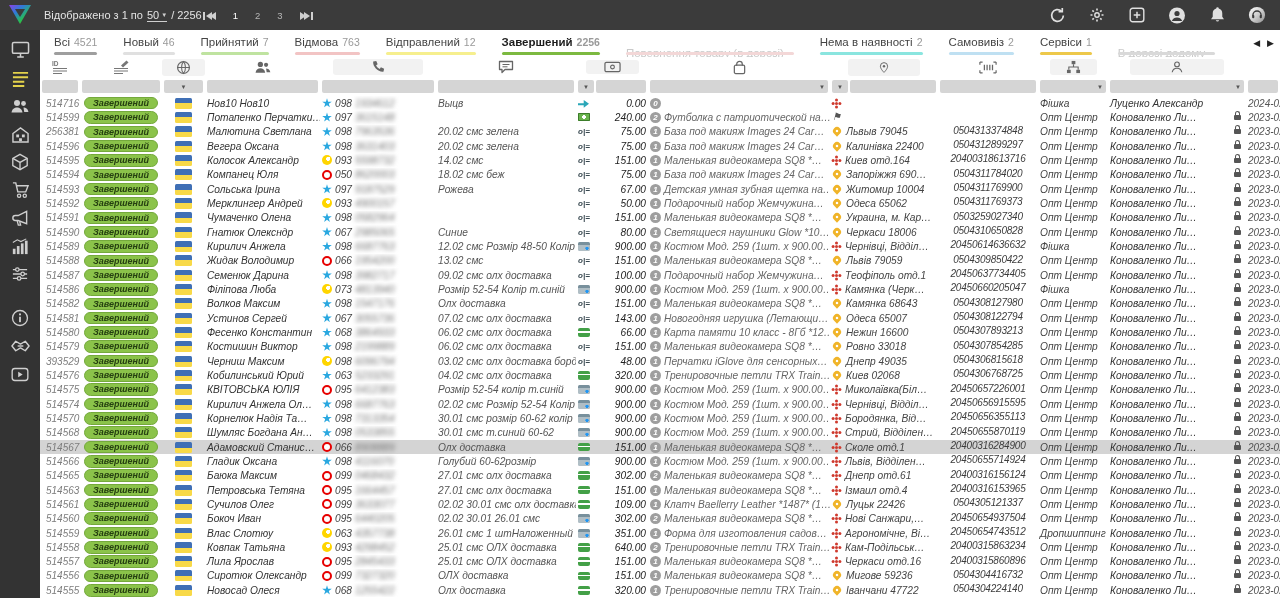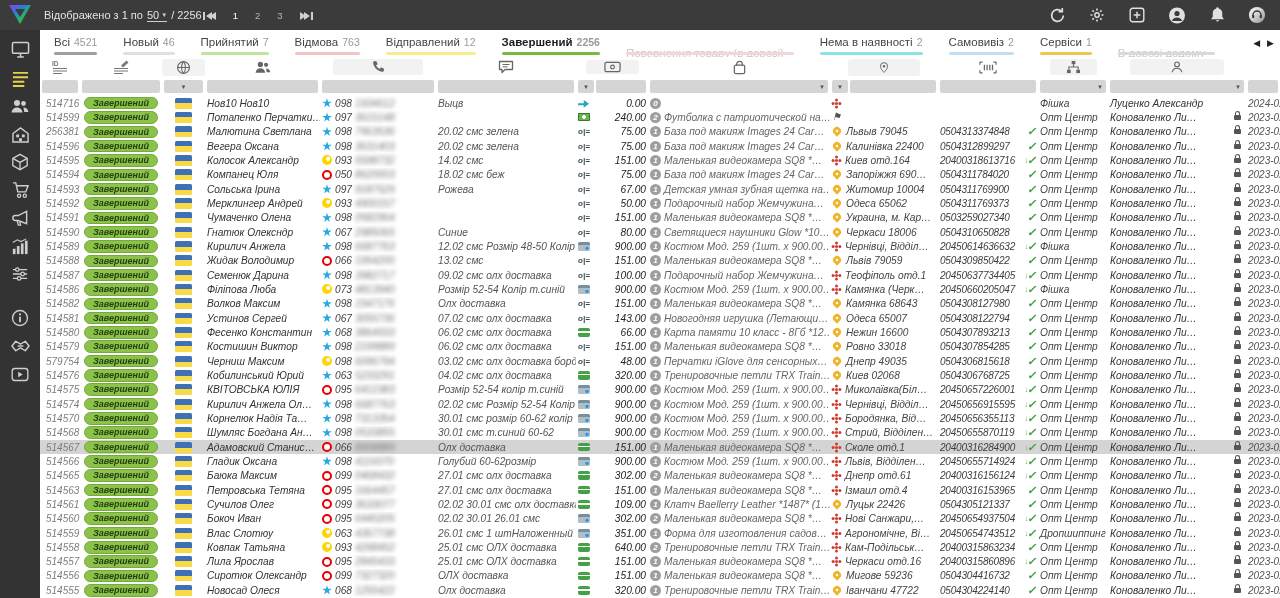--- a/index.html
+++ b/index.html
@@ -63,21 +63,21 @@
   .p-transfer{display:inline-block;width:11px;height:9px;background:#2aa7b8;clip-path:polygon(0 52%,52% 52%,52% 15%,100% 57%,52% 100%,52% 74%,0 74%);flex:none;}
   .p-cash{display:inline-block;width:12px;height:8px;flex:none;border-radius:1px;background:radial-gradient(circle at 50% 50%,#fff 0 1.6px,#69b34c 1.8px);box-shadow:inset 0 0 0 1px #3c7d2a;}
   .p-cod{font-size:8px;font-weight:800;color:#37474f;letter-spacing:0;flex:none;}
   .p-card{display:inline-block;width:12px;height:8.5px;flex:none;border-radius:2px;background:linear-gradient(#43a047 0 3px,#fff 3px 4.5px,#43a047 4.5px);}
   .p-register{display:inline-block;width:12px;height:9px;flex:none;border-radius:1.5px;background:radial-gradient(circle at 75% 68%,#2196f3 0 1.5px,transparent 1.7px),linear-gradient(#78909c 0 3px,#b0bec5 3px);}
   .qty{width:11px;height:11px;flex:none;border-radius:50%;background:#9e9e9e;color:#fff;font-size:8px;font-weight:bold;display:flex;align-items:center;justify-content:center;}
   .c-prod{color:#666;}
   .np{width:3px;height:3px;flex:none;border-radius:50%;background:#cf3a2e;box-shadow:0 -3.4px 0 #cf3a2e,0 3.4px 0 #cf3a2e,-3.4px 0 0 #cf3a2e,3.4px 0 0 #cf3a2e;margin:4px 4px 4px 3px;}
   .pin{width:8px;height:8px;flex:none;border-radius:50% 50% 50% 0;transform:rotate(-45deg);background:radial-gradient(circle,#fff 0 1.4px,#f0b429 1.6px);margin:1px 2px 2px 1px;}
   .gflag{color:#555;font-size:10px;flex:none;line-height:10px;}
-  .c-trk{color:#3d3d3d;font-size:10px;letter-spacing:-0.2px;}
+  .c-trk{color:#3d3d3d;font-size:10px;letter-spacing:-0.2px;flex-direction:column;}
   .chk{color:#43a047;font-weight:900;font-size:11px;margin-left:auto;}
   .dbl{color:#76a94b;font-size:8px;margin-left:auto;margin-right:-4px;}
   .dbl+.chk{margin-left:0;}
   .c-fun{color:#444;text-align:right;}
   .c-mgr{color:#333;}
   .lock{width:7px;height:5px;flex:none;background:#555;border-radius:1px;position:relative;margin-left:auto;margin-right:3px;}
   .lock:before{content:"";position:absolute;left:1px;top:-4px;width:3px;height:4px;border:1.2px solid #555;border-bottom:none;border-radius:3px 3px 0 0;}
   .c-date{color:#555;font-size:10px;}
   svg{display:block;}
 </style>
@@ -1173,21 +1173,21 @@
           <span class="chk">✓</span>
         </div>
         <div class="cell c-fun">Опт Центр</div>
         <div class="cell c-mgr">
           <span class="">Коноваленко Ли…</span>
           <span class="lock"></span>
         </div>
         <div class="cell c-date">2023-02</div>
       </div>
       <div class="row grid">
-        <div class="cell c-id">579754</div>
+        <div class="cell c-id">393529</div>
         <div class="cell ">
           <span class="pill">Завершений</span>
         </div>
         <div class="cell ">
           <span class="uaflag"></span>
         </div>
         <div class="cell c-name">Черниш Максим</div>
         <div class="cell ">
           <span class="lc"></span>
           <span class="">098</span>

